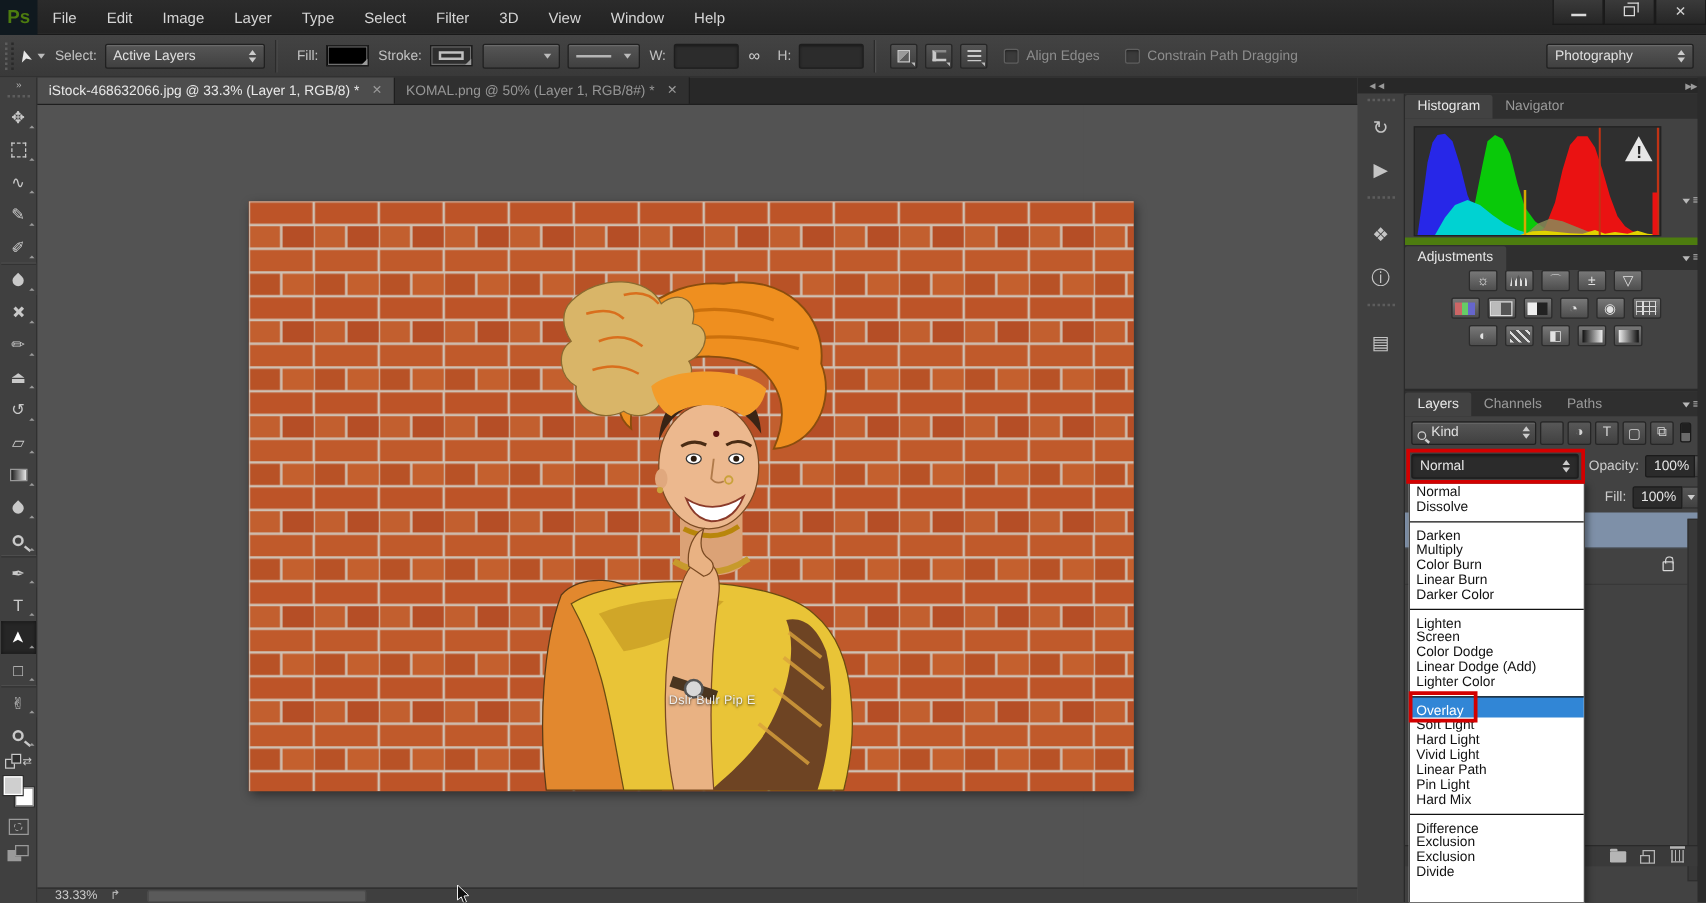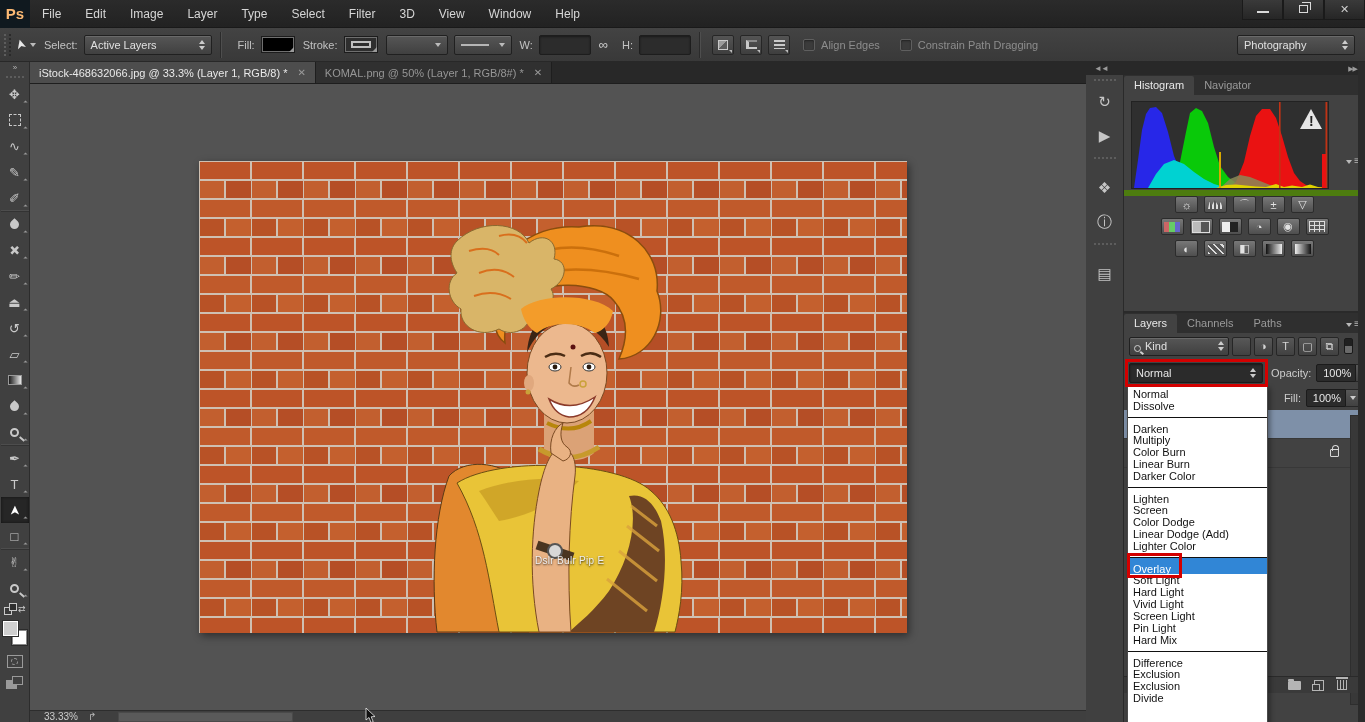--- a/index.html
+++ b/index.html
@@ -2,21 +2,21 @@
 <html><head>
 <meta charset="utf-8">
 <style>
   * { margin:0; padding:0; box-sizing:border-box; }
   html,body { background:#333; }
   body { font-family:"Liberation Sans","DejaVu Sans",sans-serif; }
   #app { position:relative; width:1365px; height:722px; background:#535353; overflow:hidden; user-select:none; }
 
   
   #menubar { position:absolute; left:0; top:0; width:1365px; height:28px; background:linear-gradient(#2b2b2b,#222); display:flex; align-items:center; border-bottom:1px solid #191919;}
-  #pslogo { width:30px; height:28px; background:#10191f; color:#fdba74; font-weight:bold; font-size:15px; display:flex; align-items:center; justify-content:center; }
+  #pslogo { width:30px; height:28px; background:#10191f; color:#4d7c0f; font-weight:bold; font-size:15px; display:flex; align-items:center; justify-content:center; }
   .menu-item { color:#d6d6d6; font-size:12px; padding:0 12px; line-height:28px; cursor:default; }
   #wincontrols { margin-left:auto; display:flex; align-items:flex-start; height:28px; }
   .winbtn { width:41px; height:20px; display:flex; align-items:center; justify-content:center; color:#cfcfcf; font-size:11px; background:linear-gradient(#3a3a3a,#262626); border:1px solid #1a1a1a; border-top:none; }
   .wmin .bar { width:12px; height:2px; background:#dadada; margin-top:6px;}
   .wrest .sq1 { position:relative; width:9px; height:8px; border:1px solid #dadada; }
   .wrest .sq2 { position:absolute; left:2px; top:-4px; width:9px; height:8px; border:1px solid #dadada; border-bottom:none; border-left:none;}
 
   
   #optionsbar { position:absolute; left:0; top:28px; width:1365px; height:34px; background:linear-gradient(#434343,#393939); border-bottom:1px solid #282828; display:flex; align-items:center; font-size:11px; color:#c2c2c2;}
   .grip { width:7px; height:22px; margin:0 4px; border-left:2px dotted #5d5d5d; border-right:2px dotted #2a2a2a;}
@@ -520,20 +520,24 @@
           <rect x="147" y="0" width="1.6" height="86" fill="#c03315"></rect>
           <rect x="193.5" y="0" width="1.8" height="86" fill="#c03315"></rect>
           <rect x="190" y="52" width="4" height="34" fill="#ea1212"></rect>
           <polygon points="179,7 190,27 168,27" fill="#e6e6e6"></polygon>
           <text x="177" y="24" font-size="14" font-weight="bold" fill="#222" font-family="Liberation Sans, sans-serif">!</text>
         </svg>
       </div>
     </div>
 
     <div id="adjpanel">
+      <div class="tabstrip">
+        <span class="ptab active">Adjustments</span>
+        <span class="pmenu">≡</span>
+      </div>
       <div class="adjrow">
 
       <div class="adj">
             <span>☼</span>
           </div>
           <div class="adj bars">
             <span></span>
           </div>
           <div class="adj">
             <span>⌒</span>
@@ -682,21 +686,21 @@
       <div class="bm-item">Darker Color</div>
       <div class="bm-item sep-before">Lighten</div>
       <div class="bm-item">Screen</div>
       <div class="bm-item">Color Dodge</div>
       <div class="bm-item">Linear Dodge (Add)</div>
       <div class="bm-item">Lighter Color</div>
       <div class="bm-item highlighted sep-before">Overlay</div>
       <div class="bm-item">Soft Light</div>
       <div class="bm-item">Hard Light</div>
       <div class="bm-item">Vivid Light</div>
-      <div class="bm-item">Screen Light</div>
+      <div class="bm-item">Linear Path</div>
       <div class="bm-item">Pin Light</div>
       <div class="bm-item">Hard Mix</div>
       <div class="bm-item sep-before">Difference</div>
       <div class="bm-item">Exclusion</div>
       <div class="bm-item">Exclusion</div>
       <div class="bm-item">Divide</div>
     </div>
 
 </div>
 

